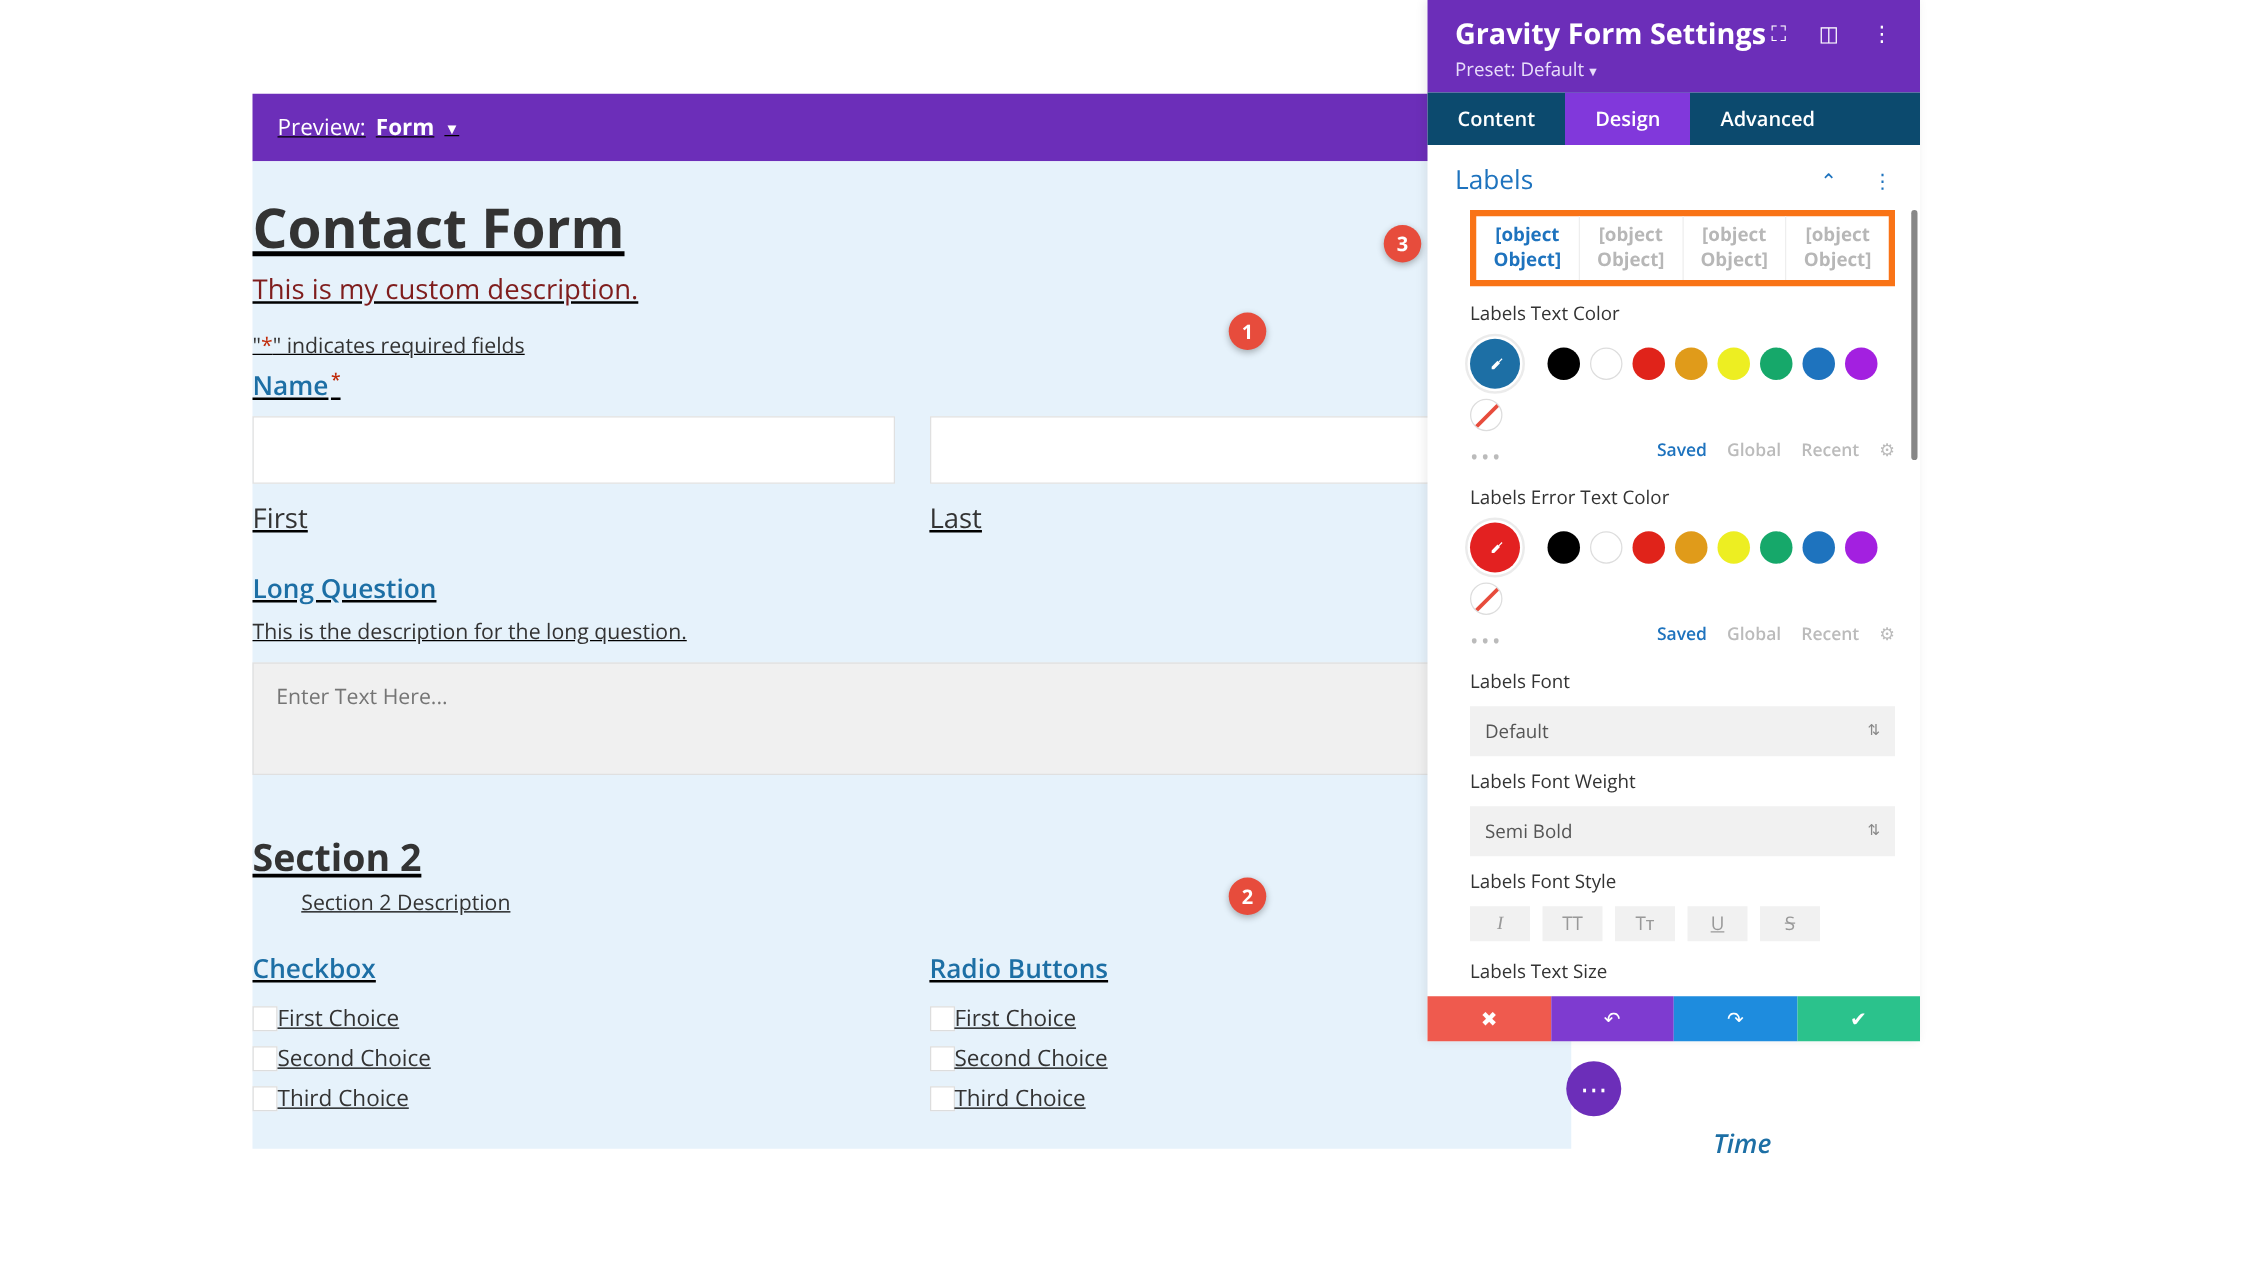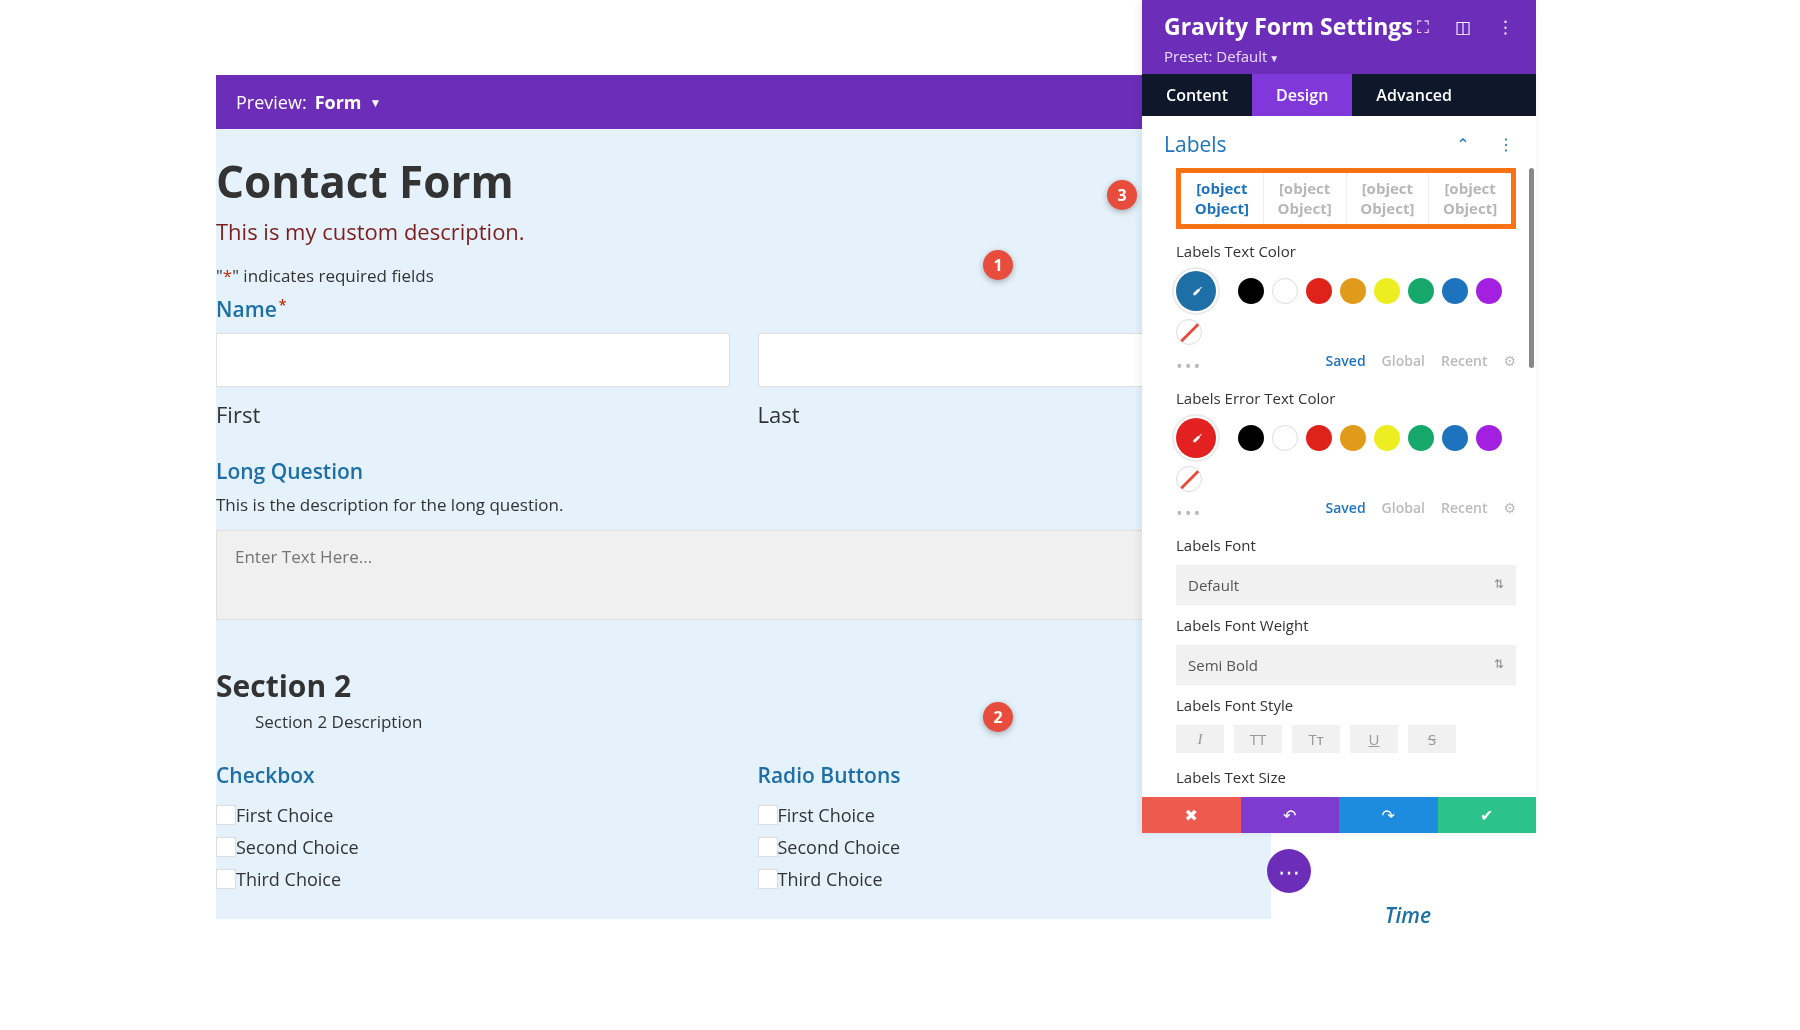--- a/index.html
+++ b/index.html
@@ -1,19 +1,19 @@
 <!DOCTYPE html>
 <html><head>
 <meta charset="utf-8">
 <style>
 * { box-sizing: border-box; margin: 0; padding: 0; }
 body { font-family: 'Open Sans', -apple-system, BlinkMacSystemFont, sans-serif; background: #fff; width: 1800px; height: 1030px; overflow: hidden; position: relative; }
 
 
-.preview-area { position: absolute; left: 216px; top: 75px; width: 1055px; }
+.preview-area { position: absolute; left: 202px; top: 75px; width: 1055px; text-decoration: underline; }
 .preview-bar { background: #6c2eb9; color: #fff; padding: 15px 20px; font-size: 18px; display: flex; align-items: center; gap: 8px; }
 .preview-bar .lbl { font-weight: 400; }
 .preview-bar .val { font-weight: 700; }
 .preview-bar .caret { font-size: 12px; }
 
 .form-body { background: #e6f2fb; padding: 22px 0 0 0; }
 .form-title { font-size: 44px; font-weight: 700; color: #333; padding: 0 0 5px 0; }
 .form-desc { font-size: 22px; color: #7f1d1d; margin-bottom: 18px; }
 .req-text { font-size: 17px; color: #333; margin-bottom: 8px; }
 .req-text .ast { color: #c02b0a; }
@@ -44,21 +44,21 @@
 
 .panel { position: absolute; right: 264px; top: 0; width: 394px; height: 833px; background: #fff; display: flex; flex-direction: column; box-shadow: -2px 0 8px rgba(0,0,0,0.08);}
 .panel-header { background: #6c2eb9; color: #fff; padding: 10px 22px 8px 22px; }
 .panel-title-row { display: flex; align-items: center; justify-content: space-between; }
 .panel-title { font-size: 23px; font-weight: 700; }
 .panel-icons { display: flex; gap: 26px; }
 .panel-icons span { font-size: 17px; cursor: pointer; }
 .preset-row { font-size: 15px; margin-top: 4px; color: #e8defa; }
 .preset-row .caret { font-size: 10px; margin-left: 2px;}
 
-.tabs { display: flex; background: #0f172a; }
+.tabs { display: flex; background: #0c4a6e; }
 .tab { padding: 10px 24px; color: #fff; font-size: 16px; font-weight: 600; cursor: pointer;}
 .tab.active { background: #8138db; }
 
 .section-head { display: flex; align-items: center; justify-content: space-between; padding: 14px 22px 10px 22px; }
 .section-head .title { color: #1e73be; font-size: 21px; font-weight: 400; }
 .section-head .ctrls { display: flex; gap: 10px; color: #1e73be; font-size: 16px;}
 
 .panel-scroll { flex: 1; overflow: hidden; position: relative; }
 .panel-content { padding: 0 20px 20px 34px; }
 

